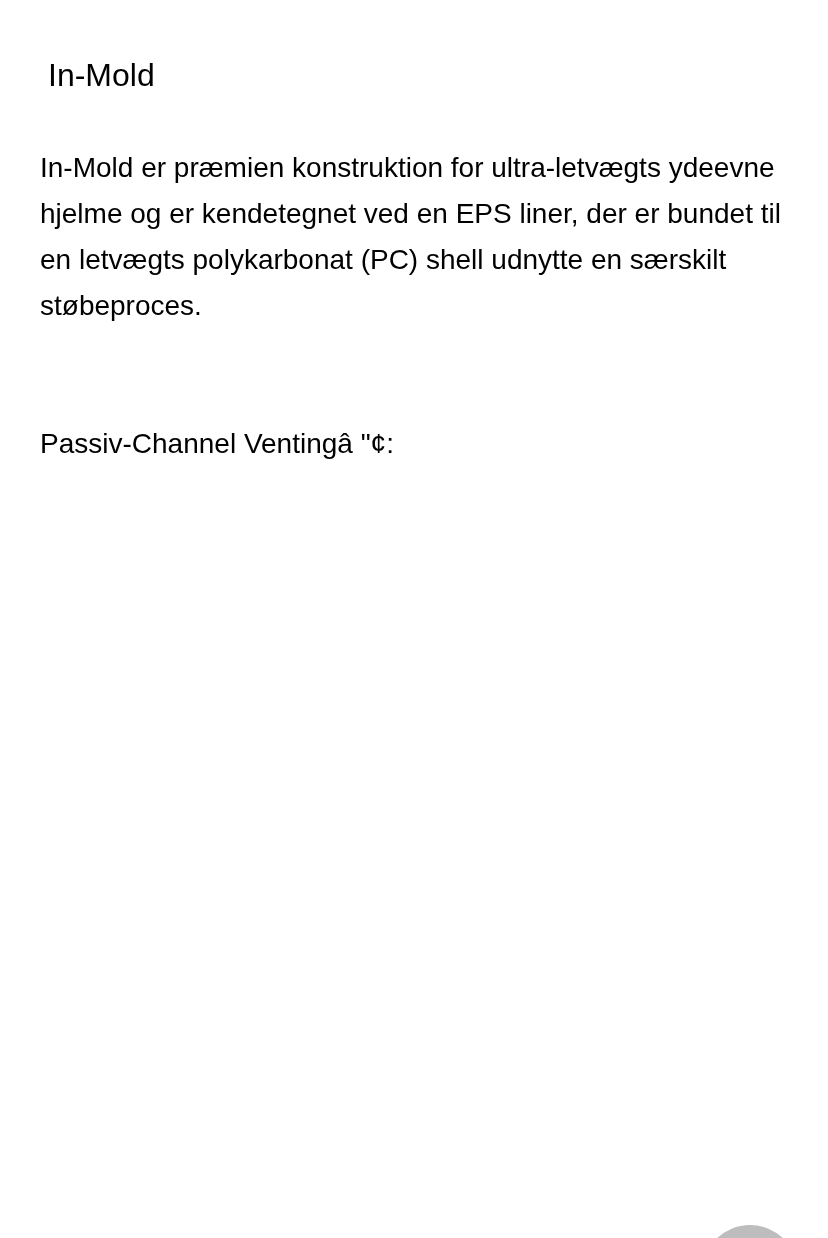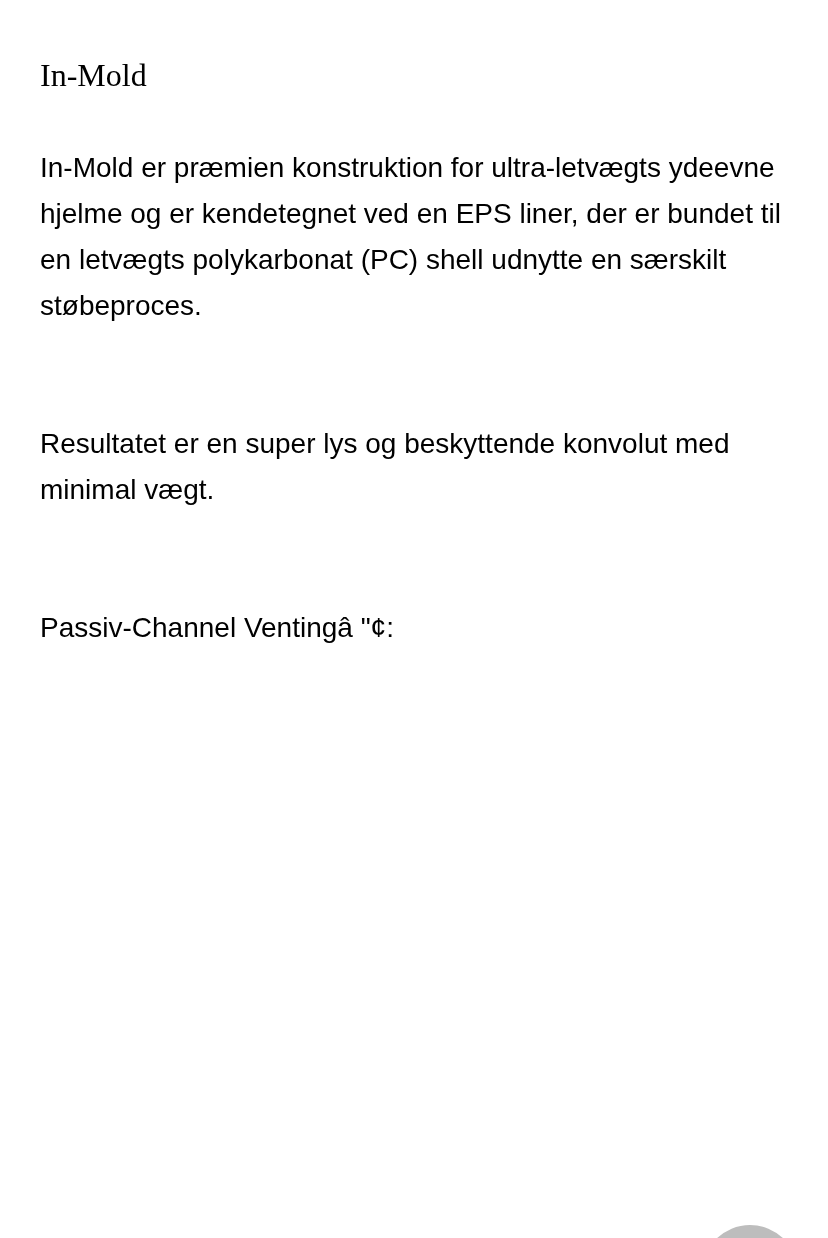--- a/index.html
+++ b/index.html
@@ -16,22 +16,21 @@
     color: #000000;
     -webkit-font-smoothing: antialiased;
   }
   .content {
     padding: 52px 40px 0 40px;
   }
   .heading {
     font-size: 32px;
     line-height: 46px;
     font-weight: 400;
-    margin: 0 0 47px 0;
-    font-family: Liberation Serif, serif;
+    margin: 0 0 47px 8px;
   }
   .para {
     font-size: 28px;
     line-height: 46px;
     font-weight: 400;
     margin: 0 0 92px 0;
   }
   .fab {
     position: absolute;
     left: 702px;
@@ -46,19 +45,18 @@
 </head>
 <body>
 
 <main class="content">
 
   <p class="heading">In-Mold</p>
 
   <p class="para">In-Mold er præmien konstruktion for ultra-letvægts ydeevne hjelme og er kendetegnet ved en EPS liner, der er bundet til en letvægts polykarbonat (PC) shell udnytte en særskilt støbeproces.</p>
 
 
-  <p class="para">Resultatet er en super lys og beskyttende konvolut med minimal vægt.</p>
 
   <p class="para">Passiv-Channel Ventingâ "¢:</p>
 
 </main>
 
 <div class="fab"></div>
 
 </body></html>

